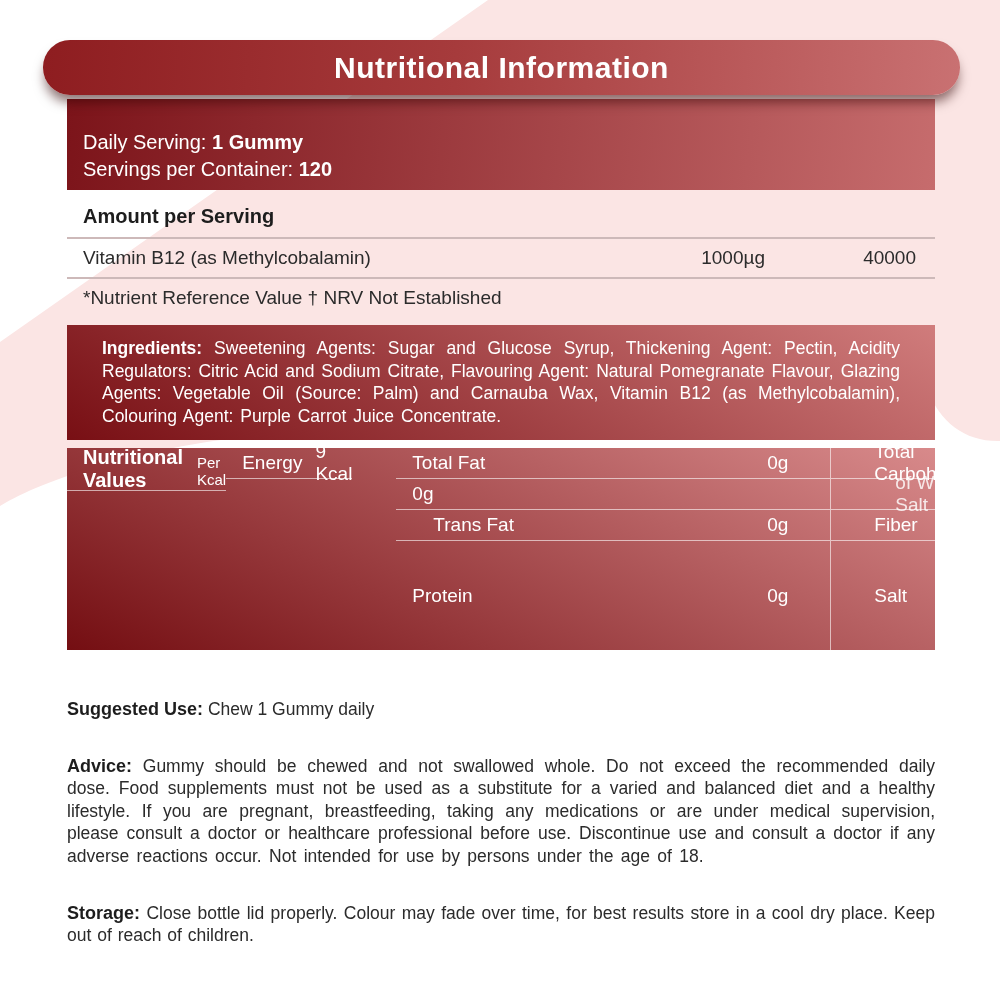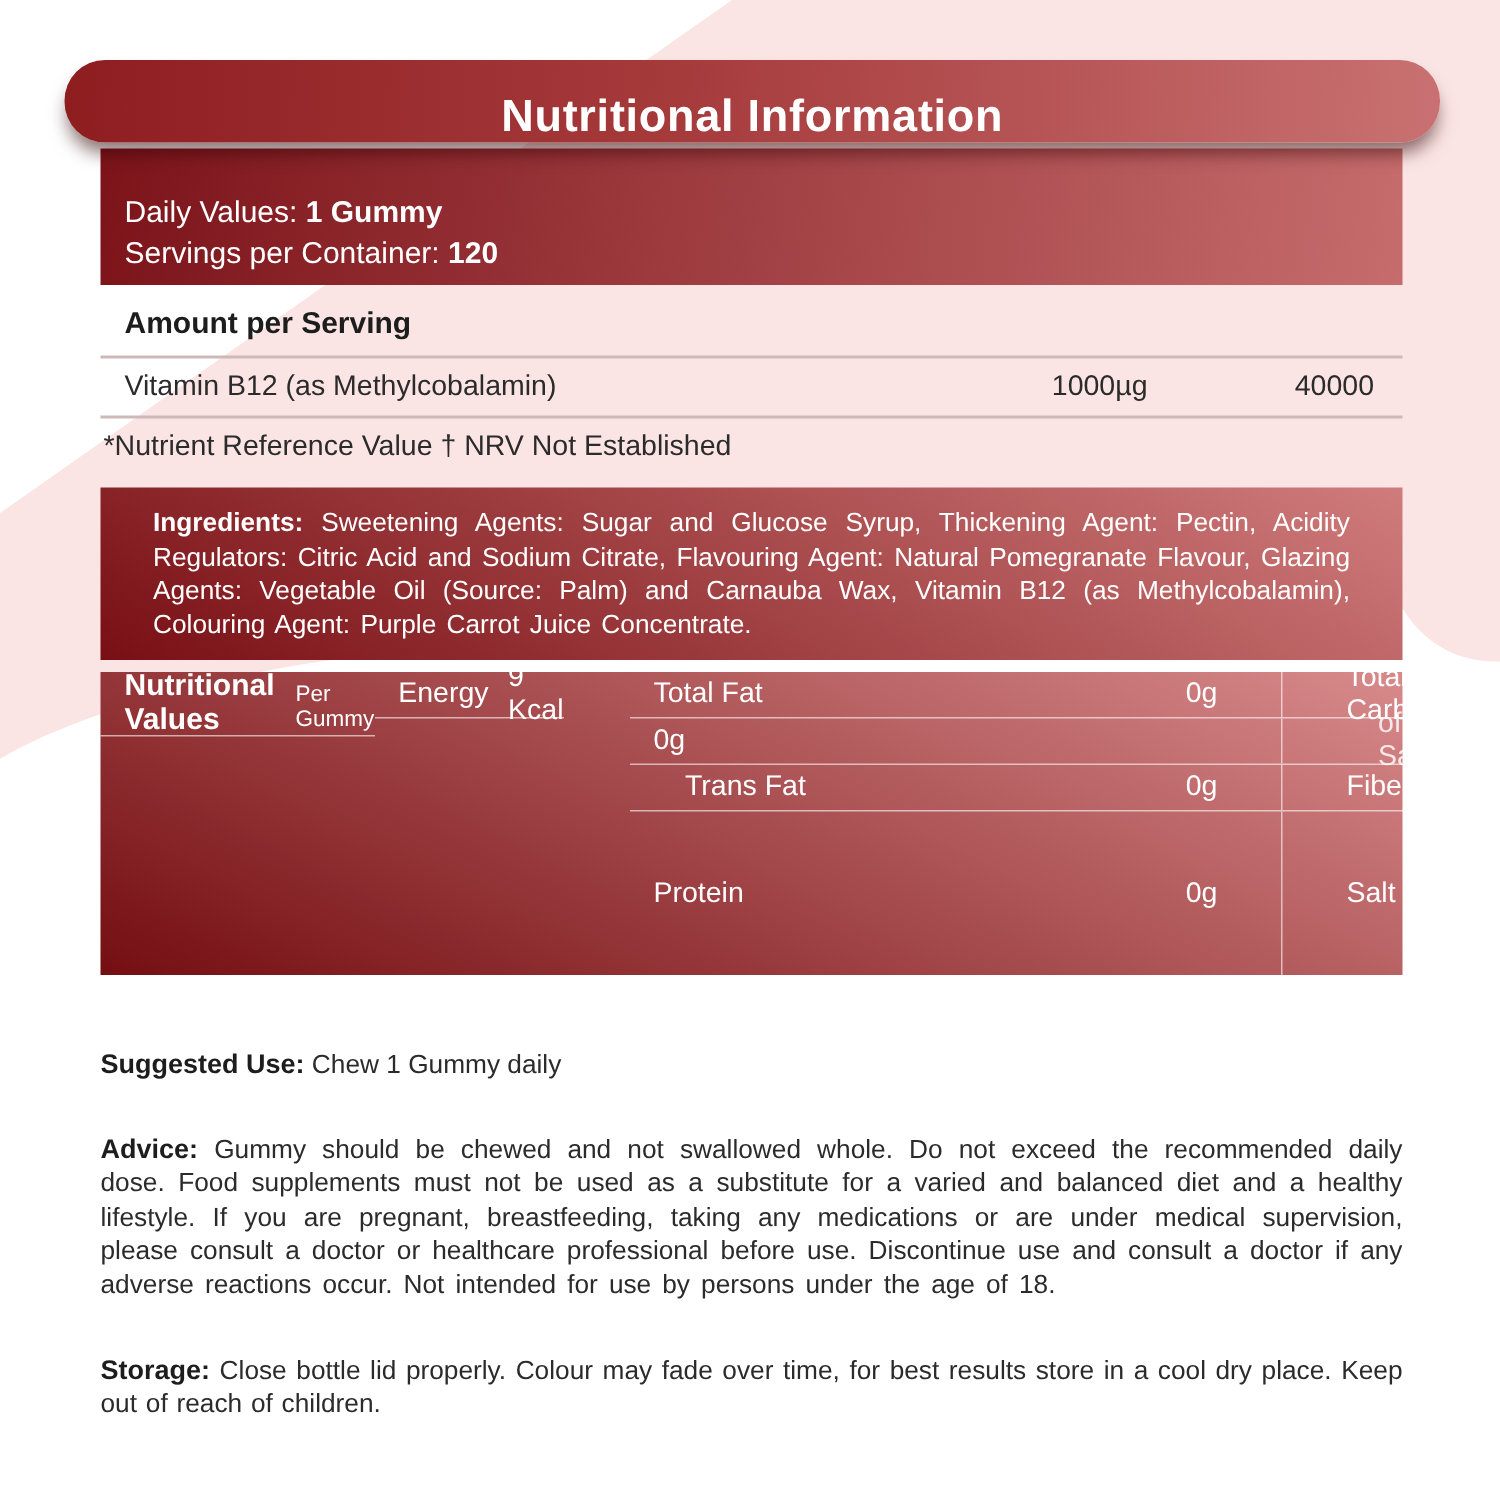--- a/index.html
+++ b/index.html
@@ -11,21 +11,21 @@
   }
   
   #bg-svg{position:absolute;left:0;top:0;width:1000px;height:1000px;z-index:0;}
   .pink-blob{fill:#fbe5e4;}
   
   .header-bar{
     position:absolute;left:43px;top:40px;width:917px;height:55px;z-index:3;
     border-radius:27px;
     background:linear-gradient(93deg,#8e1d20 0%,#a63b3c 45%,#c97172 100%);
     box-shadow:0 9px 12px -2px rgba(45,0,0,.55);
-    display:flex;align-items:flex-end;justify-content:center;
+    display:flex;align-items:center;justify-content:center;
   }
   .header-bar .title{
     color:#ffffff;font-size:30px;font-weight:bold;letter-spacing:.5px;
   }
   
   .serving-panel{
     position:absolute;left:67px;top:99px;width:868px;height:91px;z-index:2;
     background:linear-gradient(96deg,#7c141a 0%,#c66c6d 100%);
     box-sizing:border-box;padding:30px 0 0 16px;
     color:#fff;font-size:20px;line-height:27px;
@@ -35,21 +35,21 @@
   .amount-heading{
     position:absolute;left:83px;top:205px;font-size:20px;font-weight:bold;color:#1d1d1d;z-index:1;
   }
   .rule{position:absolute;left:67px;width:868px;height:0;border-top:2px solid #cdb9b9;z-index:1;}
   #rule-1{top:237px;}
   #rule-2{top:277px;}
   .nutrient-row{position:absolute;left:0;top:247px;width:1000px;height:24px;z-index:1;font-size:19px;}
   .nutrient-row .n-name{position:absolute;left:83px;}
   .nutrient-row .n-amount{position:absolute;right:235px;}
   .nutrient-row .n-nrv{position:absolute;right:84px;}
-  .nrv-footnote{position:absolute;left:69px;top:287px;font-size:19px;z-index:1;}
+  .nrv-footnote{position:absolute;left:83px;top:287px;font-size:19px;z-index:1;}
   
   .ingredients-panel{
     position:absolute;left:67px;top:313px;width:868px;height:115px;z-index:1;
     background:linear-gradient(32deg,#780f14 0%,#d07c7c 100%);
     box-sizing:border-box;padding:12px 35px;
     color:#fff;font-size:17.5px;line-height:22.5px;text-align:justify;word-spacing:2px;margin-top:12px;
   }
   .ingredients-panel b{font-weight:bold;}
   
   .nv-table{
@@ -95,21 +95,21 @@
   <svg id="bg-svg" viewBox="0 0 1000 1000" aria-hidden="true">
     <path class="pink-blob" d="M 488 0 L 1000 0 L 1000 441 C 966 442 940 423 927 389 C 745 404 470 426 235 438 C 140 450 46 478 0 506 L 0 342 Z"></path>
   </svg>
 
   <div class="header-bar">
     <span class="title">Nutritional Information</span>
   </div>
 
   <div class="serving-panel">
     <div>
-      <span>Daily Values:</span>
+      <span>Daily Serving:</span>
       <b>1 Gummy</b>
     </div>
     <div>
       <span>Servings per Container:</span>
       <b>120</b>
     </div>
   </div>
 
   <div class="amount-heading">Amount per Serving</div>
   <div class="rule" id="rule-1"></div>
@@ -123,21 +123,21 @@
   <div class="nrv-footnote">*Nutrient Reference Value † NRV Not Established</div>
 
   <div class="ingredients-panel">
     <b>Ingredients:</b>
     <span>Sweetening Agents: Sugar and Glucose Syrup, Thickening Agent: Pectin, Acidity Regulators: Citric Acid and Sodium Citrate, Flavouring Agent: Natural Pomegranate Flavour, Glazing Agents: Vegetable Oil (Source: Palm) and Carnauba Wax, Vitamin B12 (as Methylcobalamin), Colouring Agent: Purple Carrot Juice Concentrate.</span>
   </div>
 
   <div class="nv-table">
     <div class="nv-header">
       <span class="nv-title">Nutritional Values</span>
-      <span class="nv-sub">Per Gummy</span>
+      <span class="nv-sub">Per Kcal</span>
     </div>
     <div class="energy-row">
       <span>Energy</span>
       <span class="e-val">9 Kcal</span>
     </div>
     <div class="nv-grid">
 
       <div class="nv-row">
         <div class="nv-cell cell-left">
           <span class="lbl">Total Fat</span>

